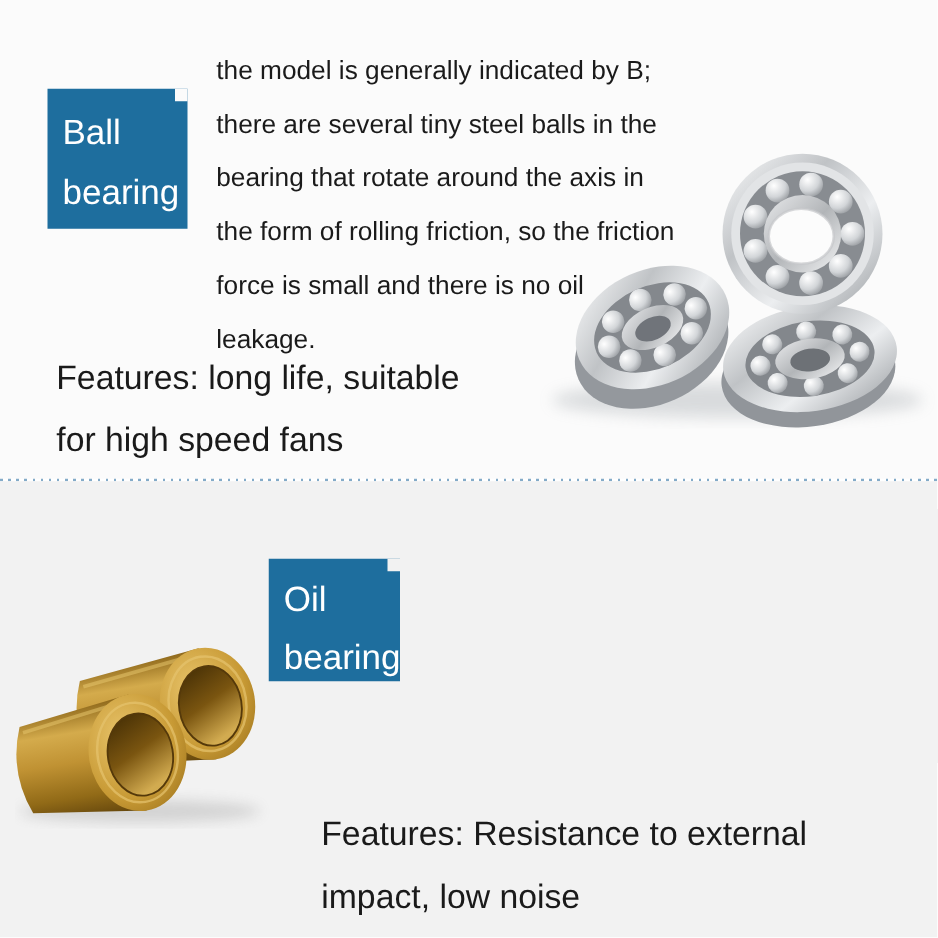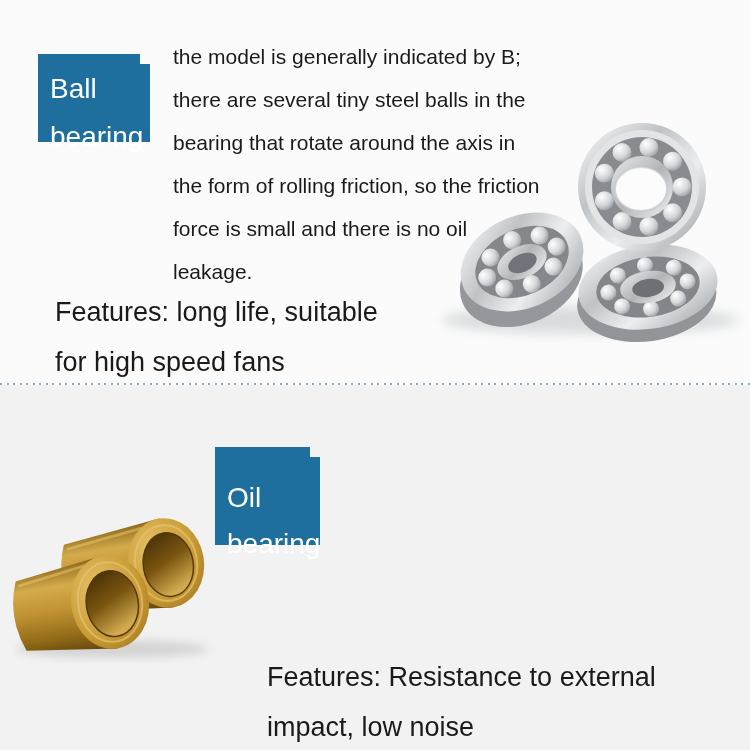--- a/index.html
+++ b/index.html
@@ -34,33 +34,33 @@
     background:var(--accent-blue-dark, #175a83);
     z-index:-1;
   }
   .tag::after { 
     content:""; position:absolute; top:0; right:0;
     width:10px; height:10px;
   }
   .section-top .tag::after    { background:var(--bg-top, #fbfbfb); }
   .section-bottom .tag::after { background:var(--bg-bottom, #f2f2f2); }
 
-  .tag-ball { left:38px; top:54px; width:112px; height:88px; }
-  .tag-oil  { left:215px; top:62px; width:105px; height:98px; padding-top:28px; line-height:46px; }
+  .tag-ball { left:38px; top:71px; width:112px; height:112px; }
+  .tag-oil  { left:215px; top:62px; width:105px; height:98px; padding-top:10px; line-height:46px; }
 
   .desc {
     position:absolute; margin:0; white-space:pre-line;
     color:var(--text-color, #1a1a1a);
     font-size:21px; line-height:43px;
   }
   .desc-ball { left:173px; top:35px; }
   .desc-oil  { left:338px; top:33px; }
 
   .features {
-    position:absolute; margin:15px; white-space:pre-line;
+    position:absolute; margin:5px; white-space:pre-line;
     color:var(--text-color, #1a1a1a);
     font-size:27px; line-height:50px;
   }
   .features-ball { left:40px; top:272px; }
   .features-oil  { left:252px; top:252px; }
 
   .photo { position:absolute; }
   .photo-ball { left:430px; top:90px; width:320px; height:253px; }
   .photo-oil  { left:12px;  top:90px; width:230px; height:188px; }
 

